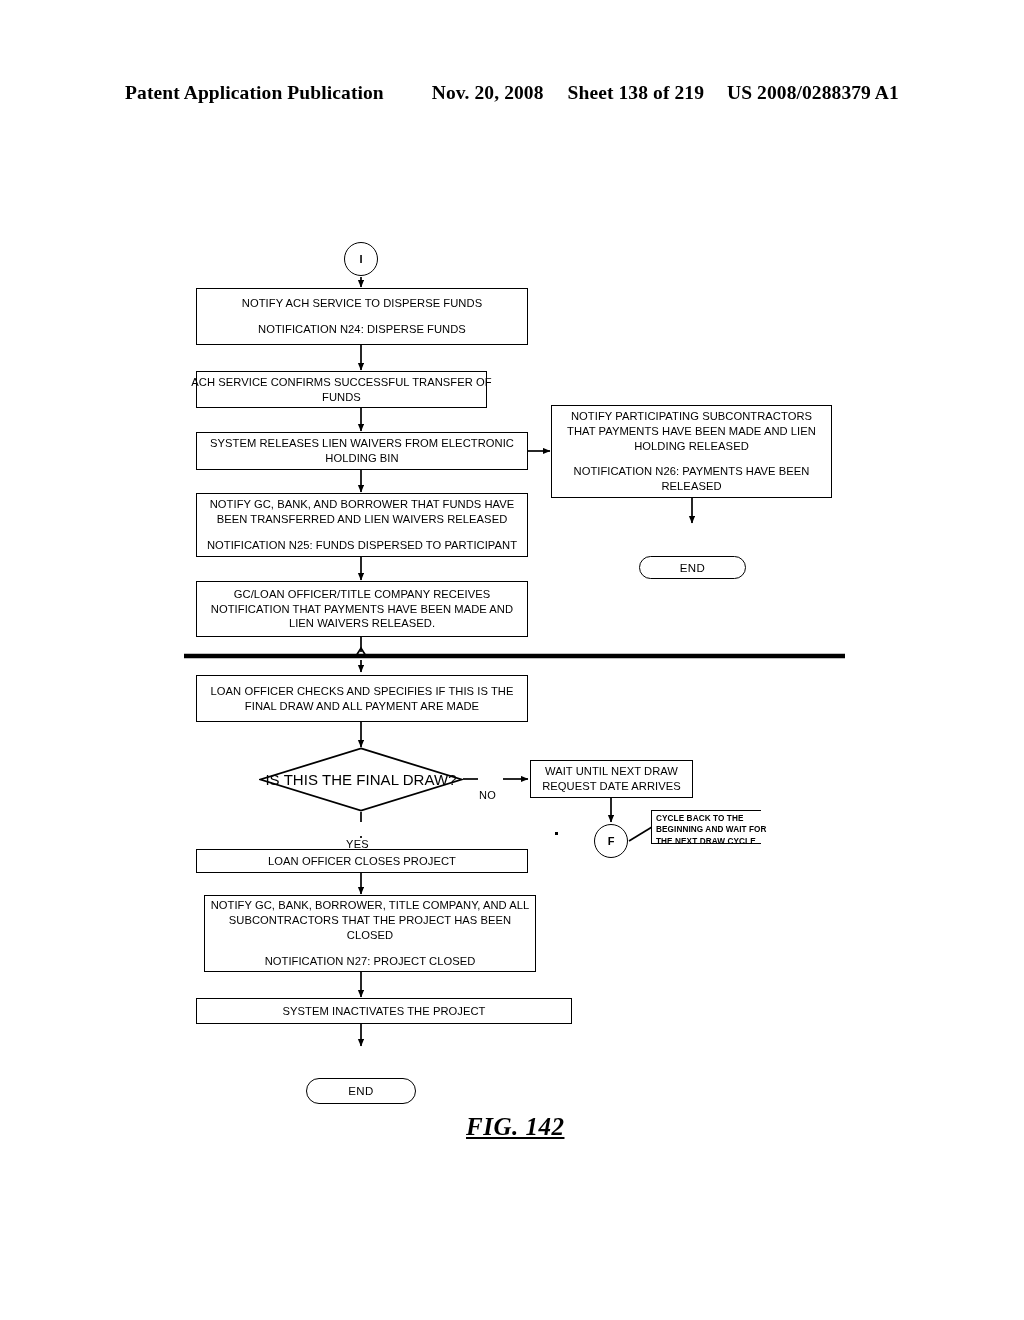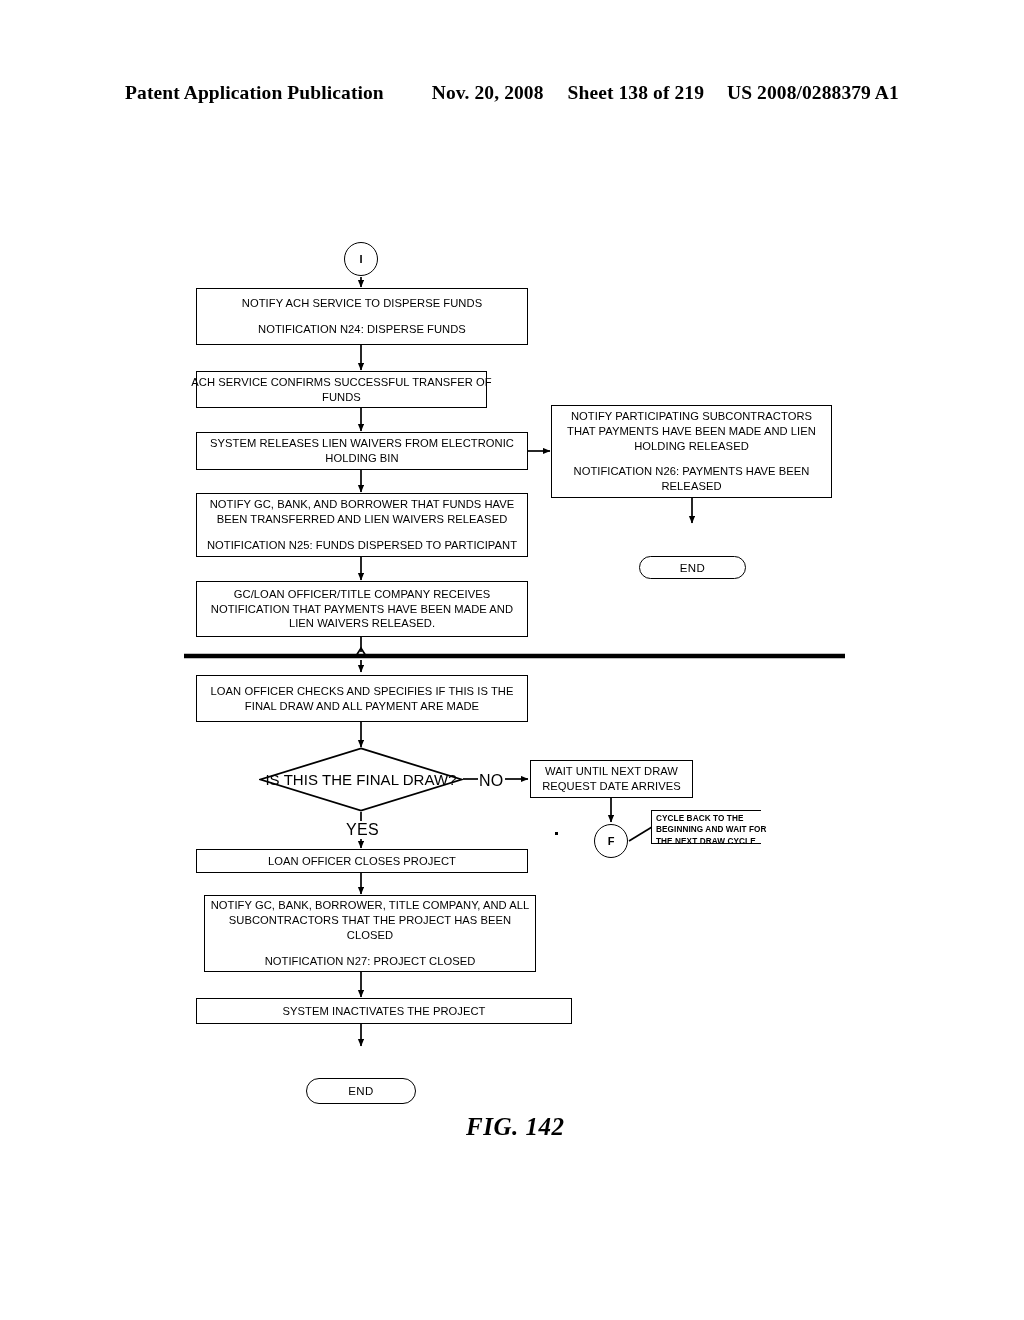--- a/index.html
+++ b/index.html
@@ -124,36 +124,38 @@
     line-height: 1.38;
     letter-spacing: 0.1px;
     padding: 2px 2px 2px 4px;
     text-align: left;
   }
   .callout .ln { display: block; white-space: nowrap; }
 
   
   .edge-label {
     position: absolute;
-    font-size: 16px;
+    font-size: 11px;
     letter-spacing: 0.3px;
     background: #fff;
     padding: 0 1px;
     white-space: nowrap;
+    margin-top: 17px;
   }
 
   
   .fig-caption {
     position: absolute;
     font-family: "Liberation Serif", serif;
     font-style: italic;
     font-weight: bold;
     font-size: 25px;
     letter-spacing: 0.5px;
     white-space: nowrap;
+    text-decoration: underline;
   }
 
   
   .speck {
     position: absolute;
     width: 3px;
     height: 3px;
     background: #000;
   }
 </style>

